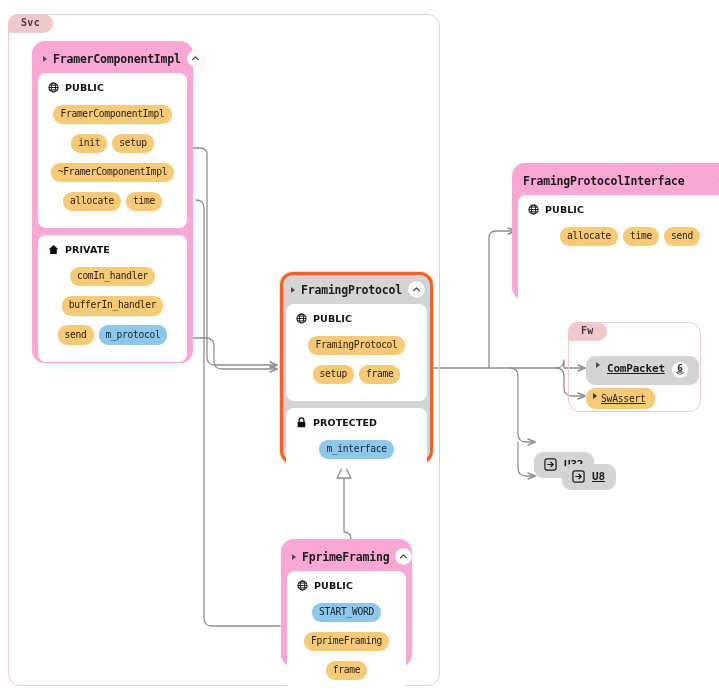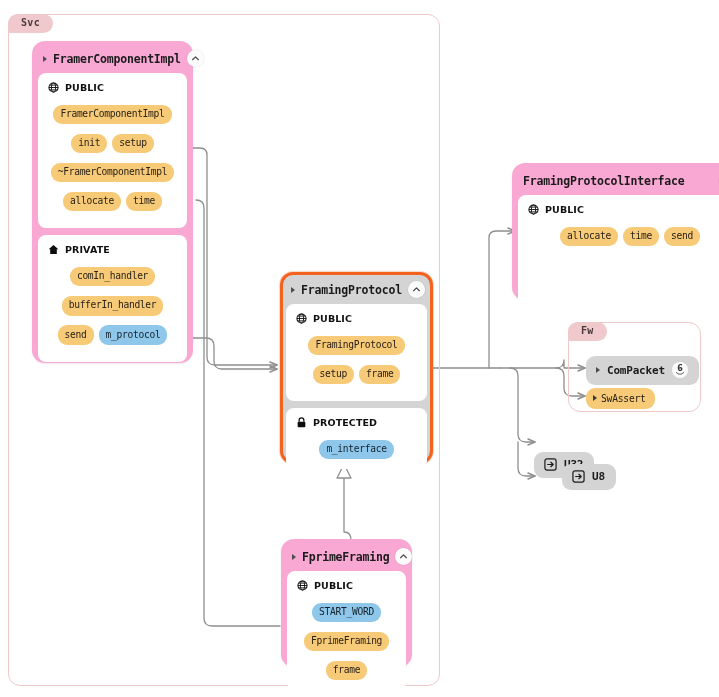--- a/index.html
+++ b/index.html
@@ -121,32 +121,32 @@
     color: #2a2118;
     white-space: nowrap;
   }
   .pill:last-child { margin-bottom: 0; }
   .pill.method { background: #f6ca77; }
   .pill.field  { background: #8ec7ea; color: #14222c; }
   
   .leaf {
     position: absolute;
     display: flex;
-    align-items: center;
     gap: 7px;
     background: #d4d4d4;
     border-radius: 9px;
     padding: 6px 11px 7px 10px;
     box-sizing: border-box;
     font-family: "DejaVu Sans Mono", monospace;
     font-size: 11px;
     font-weight: 700;
     letter-spacing: -.2px;
     color: #1b1b1b;
     white-space: nowrap;
+    text-decoration: underline;
   }
   .leaf.amber {
     background: #f6ca77;
     font-size: 9.6px;
     font-weight: 400;
     padding: 4.5px 9px 5.5px 7px;
     border-radius: 9px;
     gap: 4px;
     color: #2a2118;
   }

